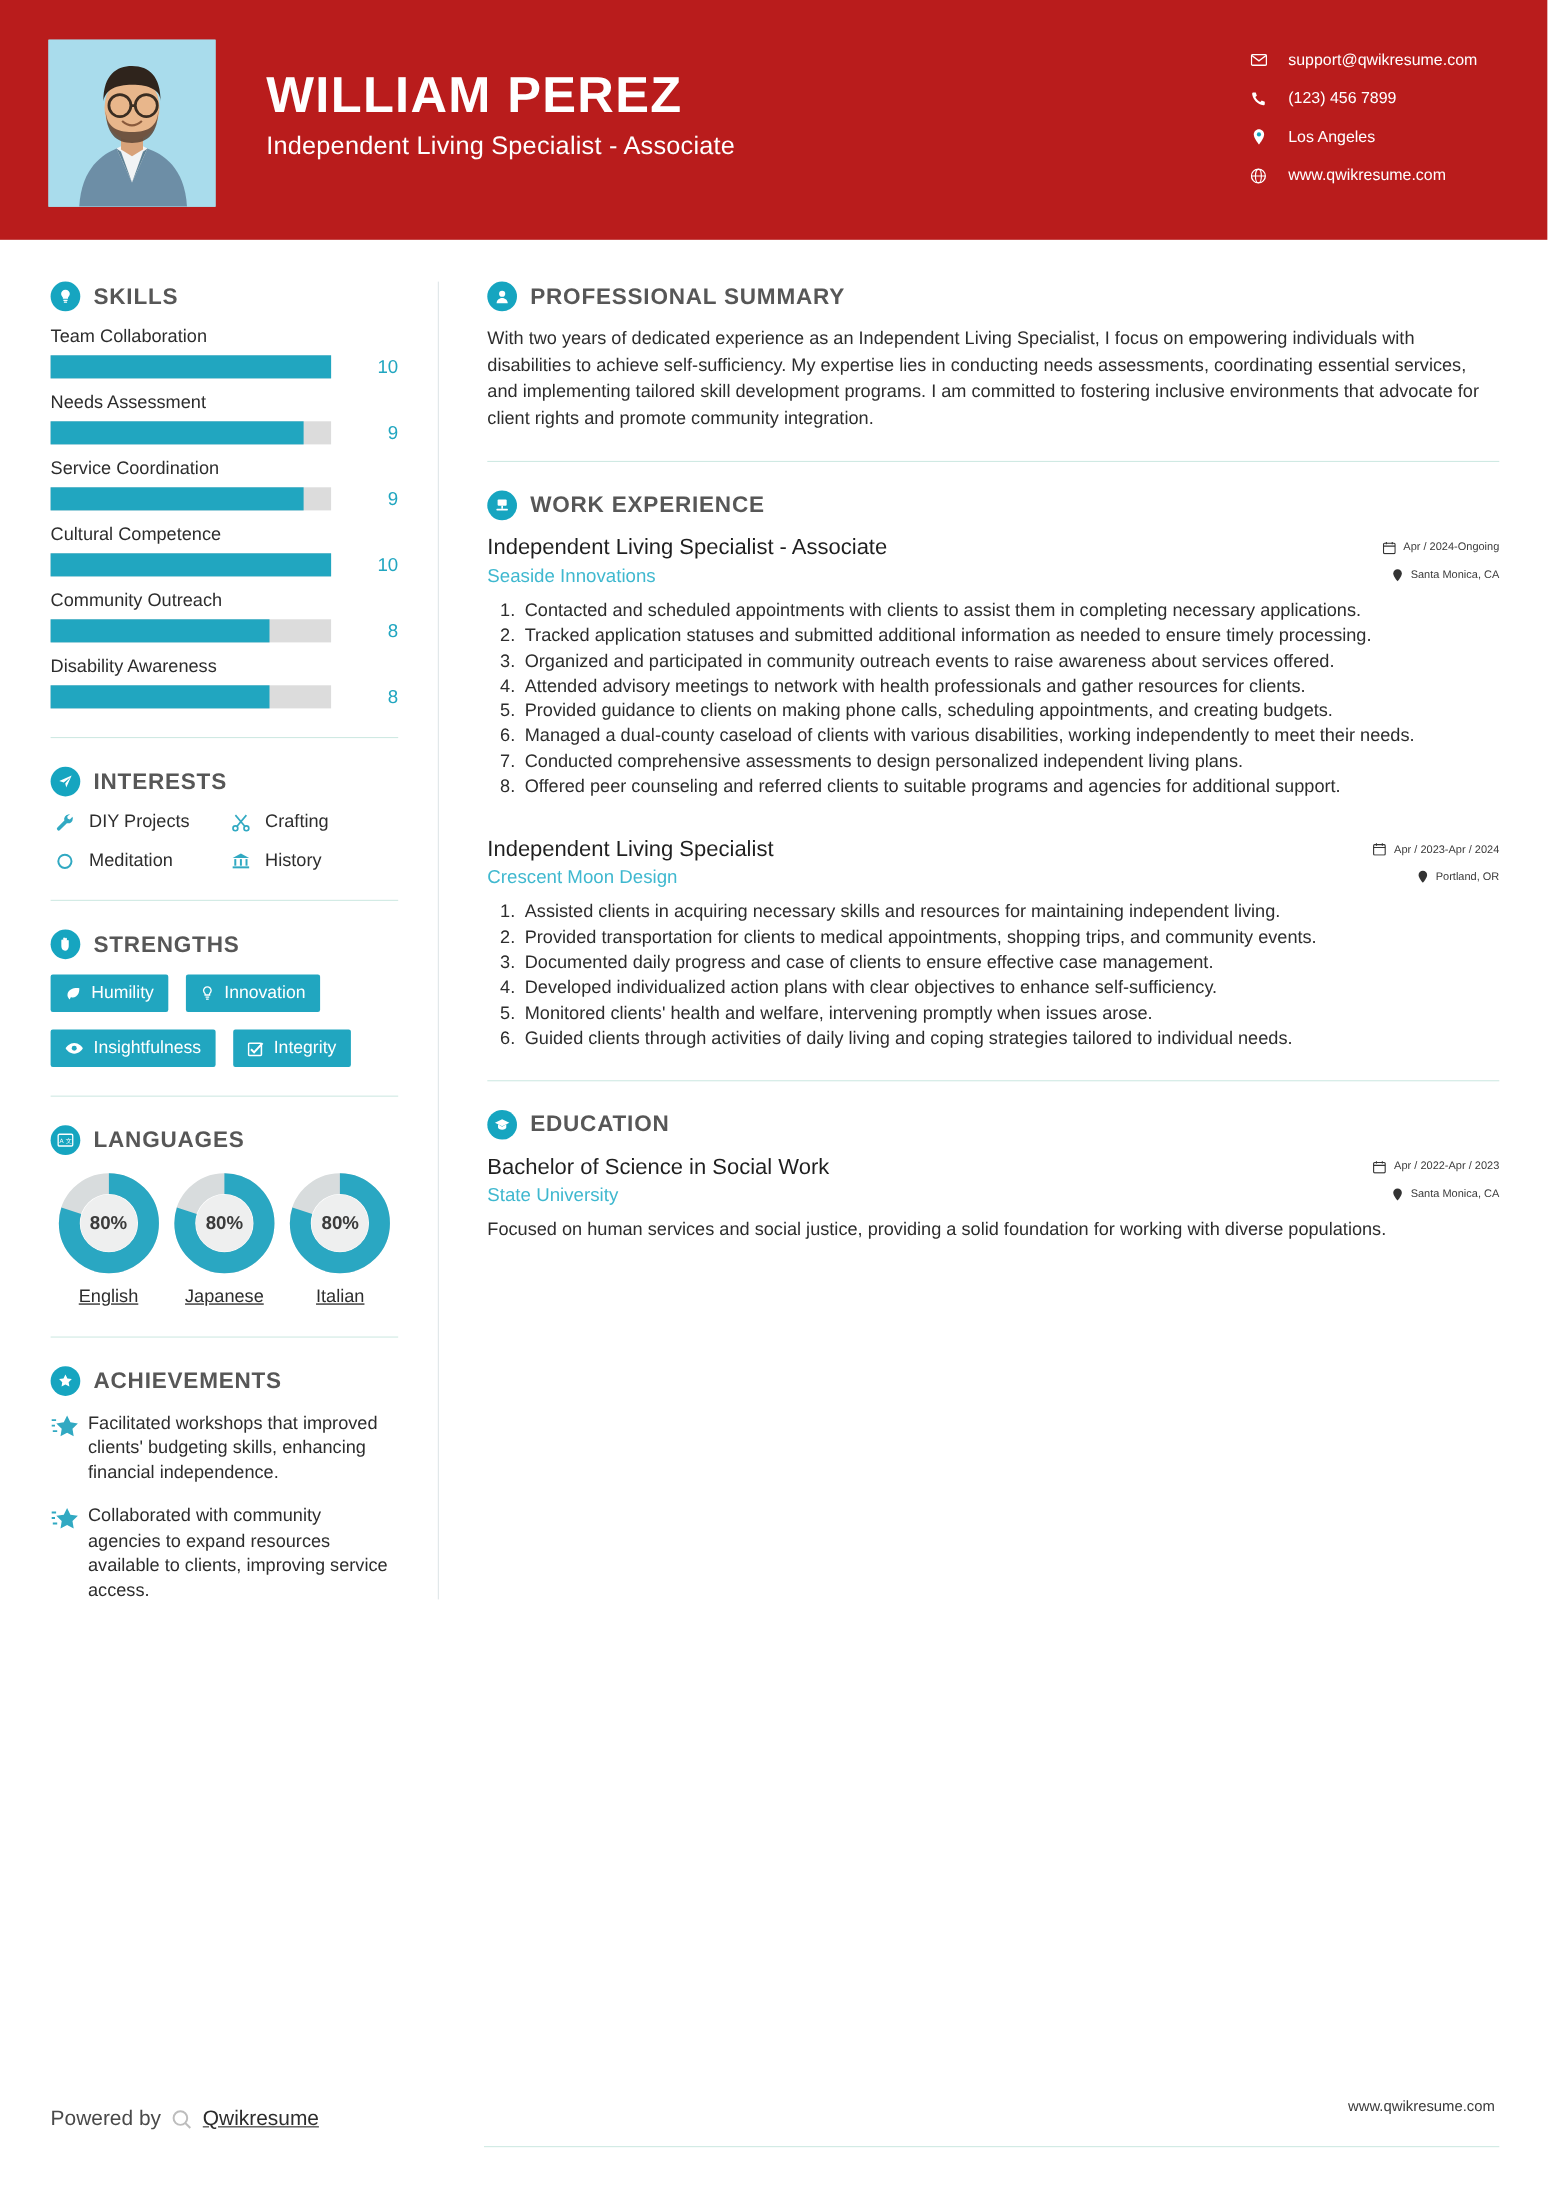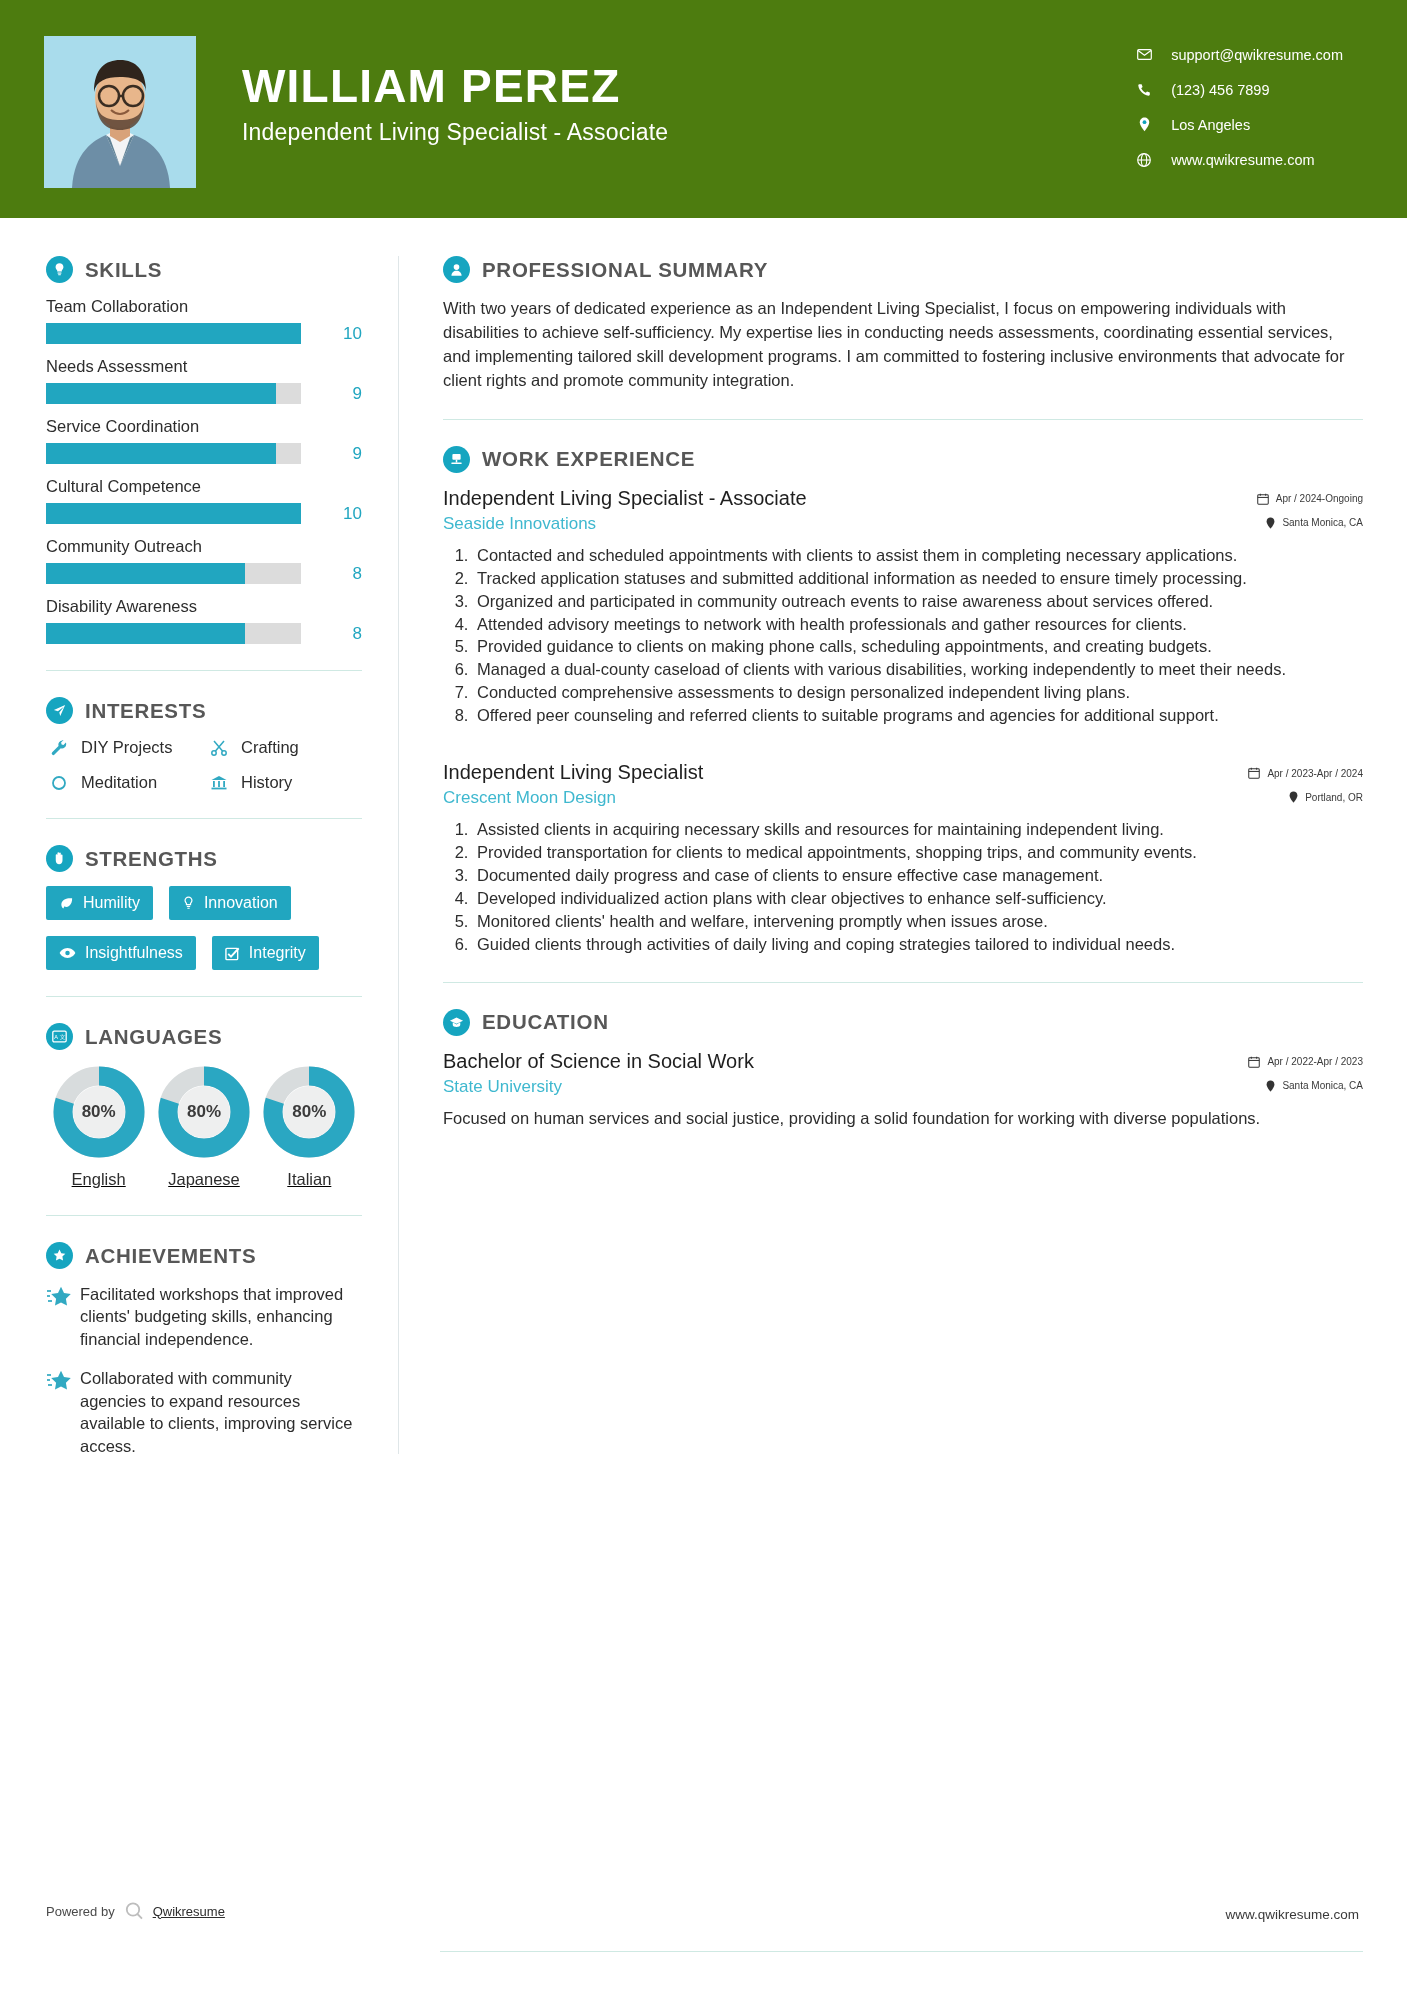--- a/index.html
+++ b/index.html
@@ -14,21 +14,21 @@
     width: 1407px;
     height: 1990px;
     background: #ffffff;
     overflow: hidden;
   }
 
   
   .header {
     position: relative;
     height: 218px;
-    background: #4d7c0f;
+    background: #b91c1c;
     display: flex;
     align-items: center;
     padding: 0 44px;
   }
   .photo {
     width: 152px;
     height: 152px;
     background: #a8dced;
     flex: 0 0 auto;
     position: relative;
@@ -296,24 +296,24 @@
     font-size: 16.5px;
     color: #2d2d2d;
     line-height: 1.4;
     margin-top: 10px;
   }
 
   
   .footer-left {
     position: absolute;
     left: 46px;
-    bottom: 68px;
-    display: flex;
-    align-items: center;
-    font-size: 13px;
+    bottom: 52px;
+    display: flex;
+    align-items: center;
+    font-size: 19px;
     color: #4a4a4a;
   }
   .footer-left .qlogo {
     margin: 0 8px;
     display: inline-flex;
   }
   .footer-left a {
     color: #2d2d2d;
     text-decoration: underline;
   }

